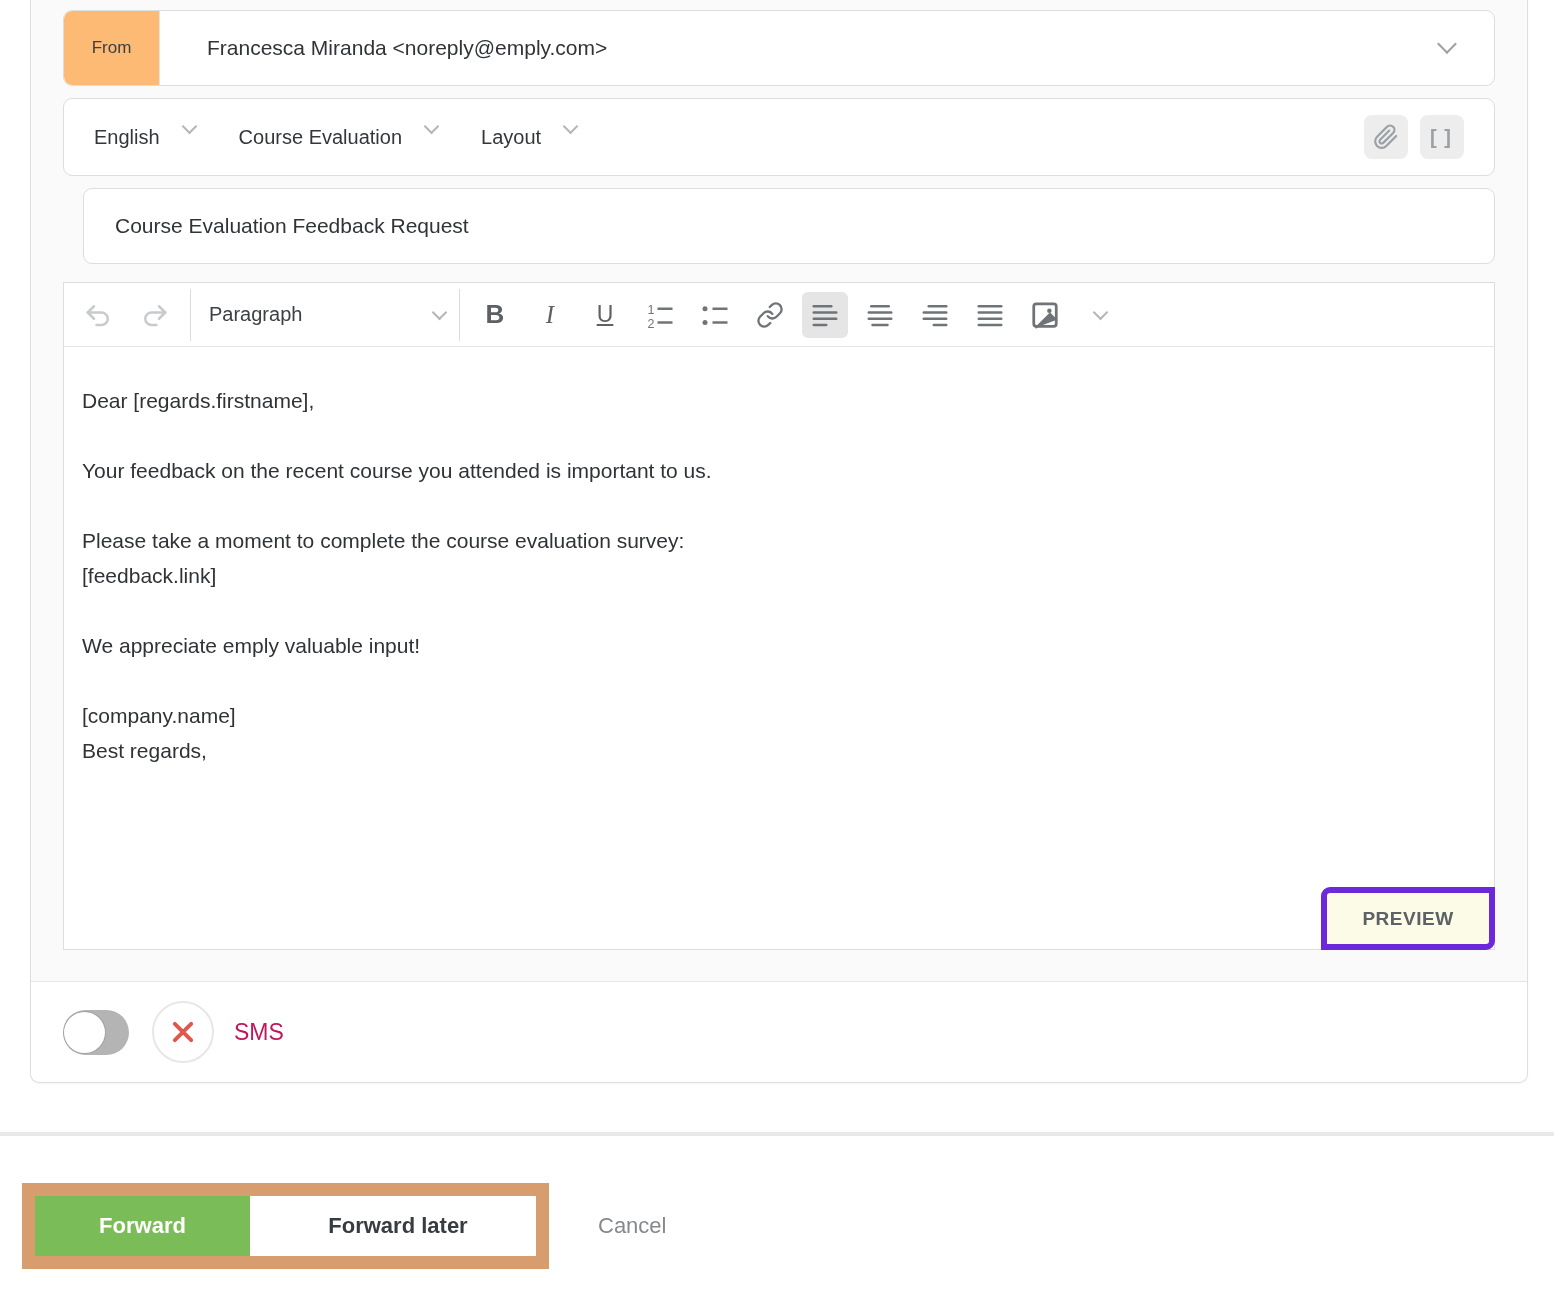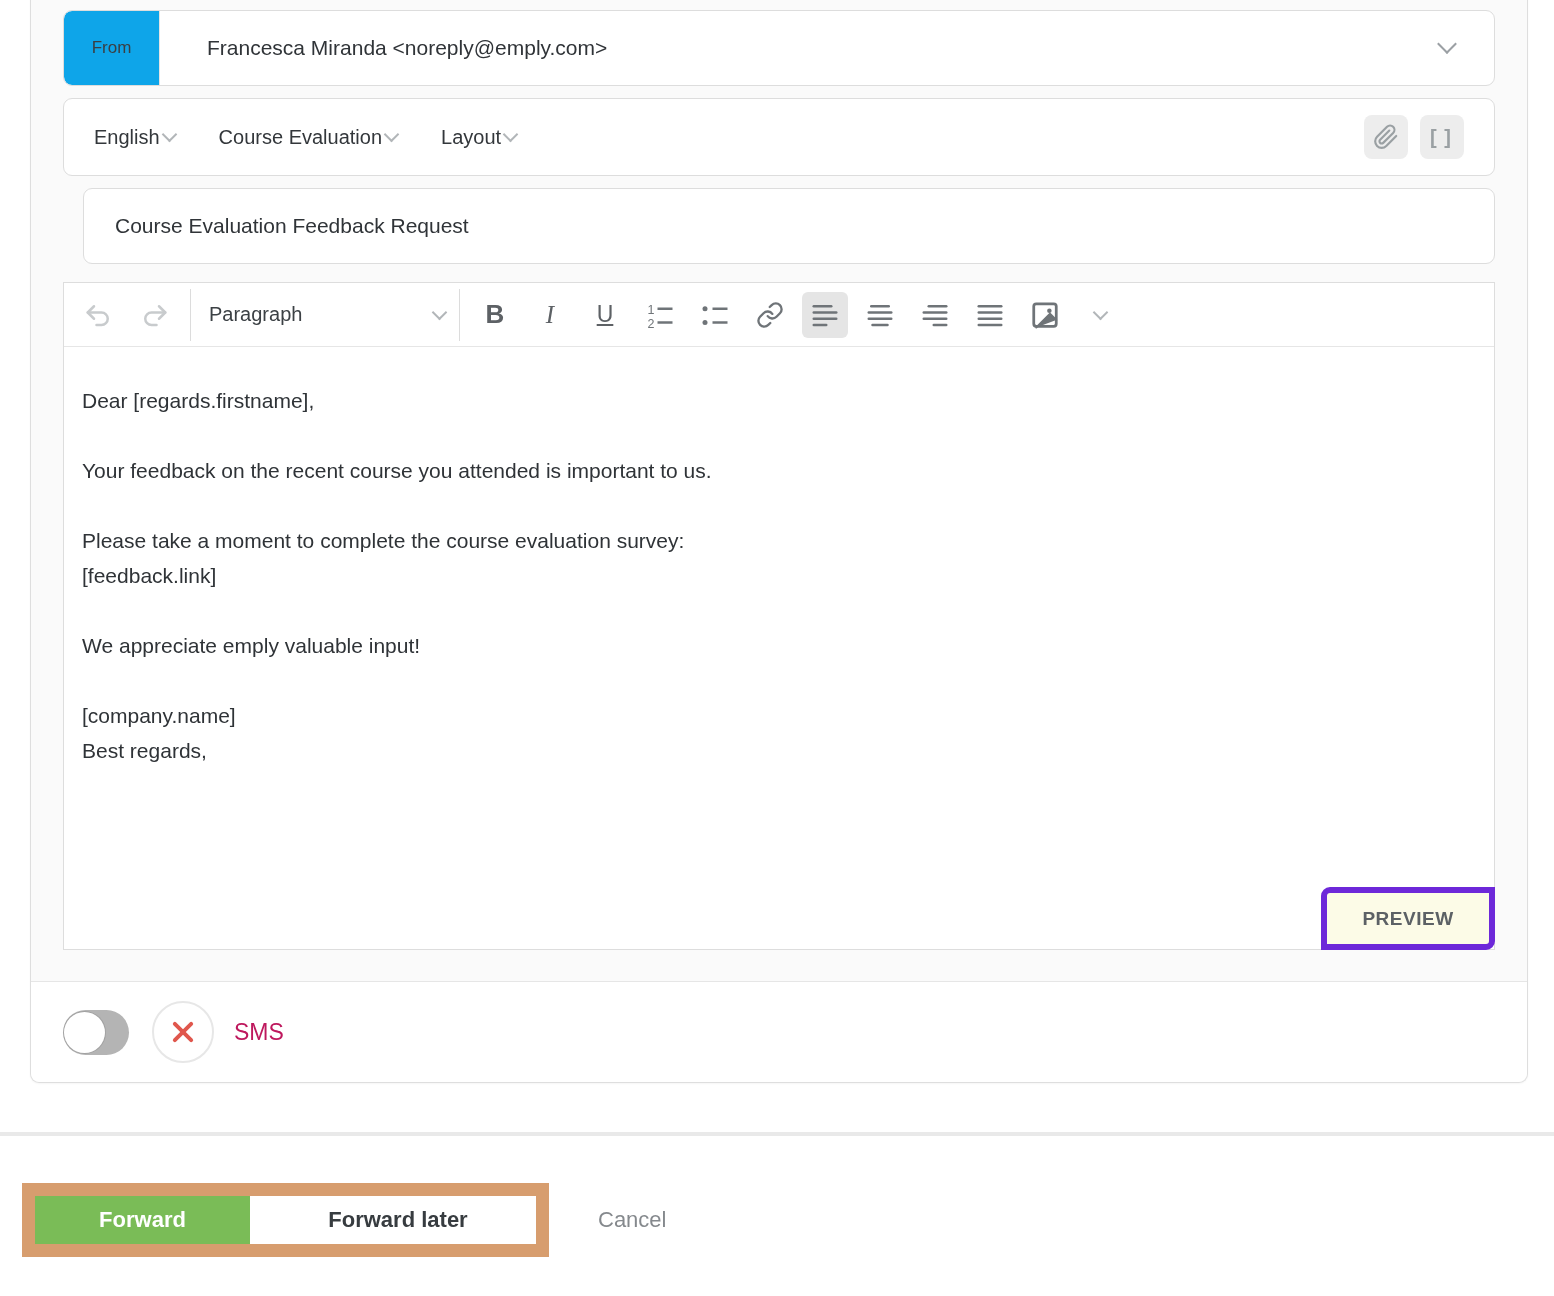--- a/index.html
+++ b/index.html
@@ -8,32 +8,32 @@
 
   .card { position:relative; margin:-14px 26px 0 30px; width:1498px;
     background:#fafafa; border:1px solid #dedede; border-top:none;
     border-radius:0 0 9px 9px; padding:24px 32px 0 32px;
     box-shadow:0 1px 2px rgba(0,0,0,.04); }
 
   .row { background:#fff; border:1px solid #ddd; border-radius:9px; display:flex; align-items:center; }
 
   
   .from-row { height:76px; margin-bottom:12px; overflow:hidden; }
-  .from-label { width:96px; height:100%; background:#0ea5e9; border-right:1px solid #e4e4e4;
+  .from-label { width:96px; height:100%; background:#fdba74; border-right:1px solid #e4e4e4;
     display:flex; align-items:center; justify-content:center; font-size:17px; color:#3a3f43;
     border-radius:8px 0 0 8px; flex:none; }
   .from-value { padding-left:47px; font-size:21px; flex:1; }
   .chev { display:inline-block; width:11px; height:11px;
     border-right:2px solid #b2b6b9; border-bottom:2px solid #b2b6b9;
     transform:rotate(45deg); margin-top:-5px; }
   .chev.big { width:14px; height:14px; border-width:2.5px; border-color:#9ba0a4; margin-right:40px; margin-top:-8px; }
 
   
   .meta-row { height:78px; margin-bottom:12px; padding:0 30px; }
-  .dd { display:flex; align-items:center; gap:4px; margin-right:44px; cursor:pointer; }
+  .dd { display:flex; align-items:flex-start; gap:24px; margin-right:44px; cursor:pointer; }
   .dd span { font-size:20px; color:#33373b; }
   .meta-icons { margin-left:auto; display:flex; gap:12px; }
   .iconbtn { width:44px; height:44px; border:none; background:#ededed; border-radius:8px;
     display:flex; align-items:center; justify-content:center; cursor:pointer; }
   .brackets { font-size:20px; font-weight:800; color:#9aa0a3; letter-spacing:3px; }
 
   
   .subject-row { height:76px; margin-bottom:18px; padding:0 31px; font-size:21px;margin-left:20px; }
 
   
@@ -67,21 +67,21 @@
     background:#fff; box-shadow:0 0 0 1px rgba(0,0,0,.10); }
   .xcircle { width:62px; height:62px; border-radius:50%; background:#fff; border:2px solid #e7e7e7;
     display:flex; align-items:center; justify-content:center; margin-left:23px; flex:none; }
   .sms-label { font-size:23px; margin-left:20px; color:#be185d; }
 
   .divider { margin-top:49px; width:1554px; height:4px; background:#e9e9e9; }
 
   
   .actions { margin:47px 0 0 22px; display:flex; align-items:center; }
   .highlight-box { border:13px solid #d79d6e; background:#fff; display:flex; gap:10px; }
-  .btnbig { height:48px; border:none; font-size:22px; font-weight:700; cursor:pointer; font-family:inherit; }
+  .btnbig { height:60px; border:none; font-size:22px; font-weight:700; cursor:pointer; font-family:inherit; }
   .btn-forward { width:215px; background:#7abc57; color:#fff; }
   .btn-forward-later { width:276px; background:#fff; color:#373c40; }
   .cancel { margin-left:49px; font-size:22px; color:#85898d; cursor:pointer; text-decoration:none; }
 
   svg { display:block; }
 </style>
 </head>
 <body>
 
 <div class="card">

